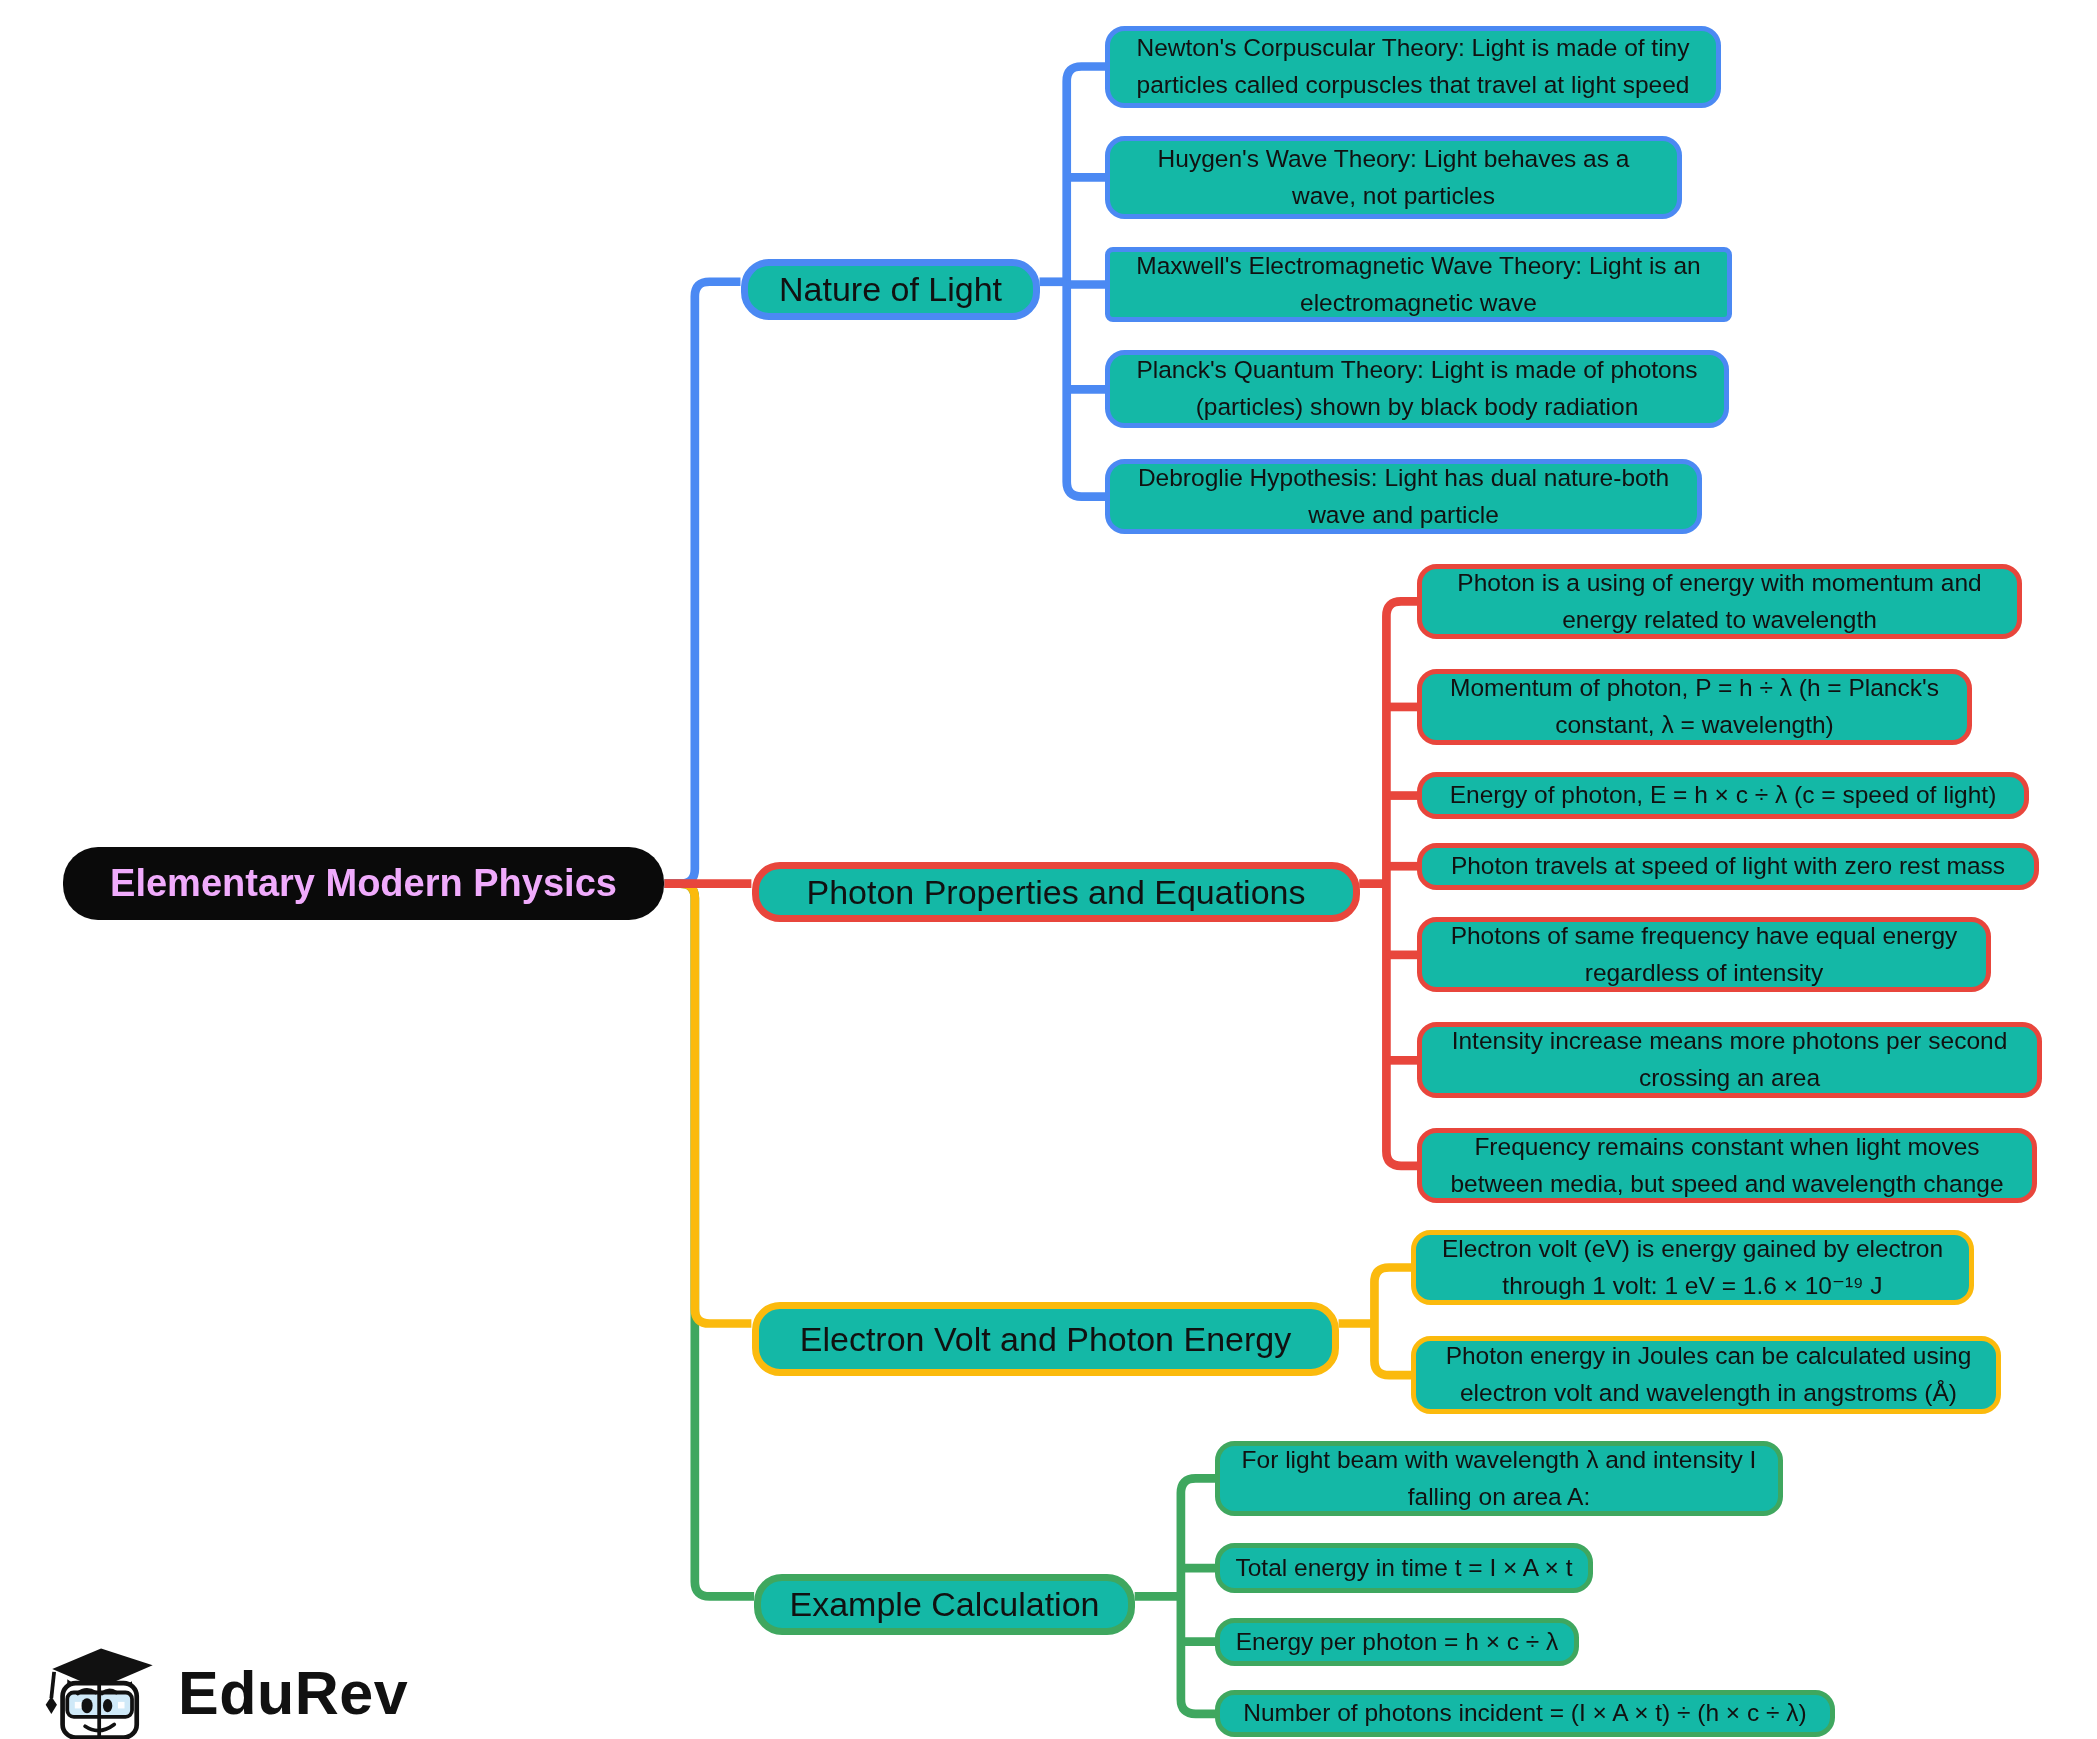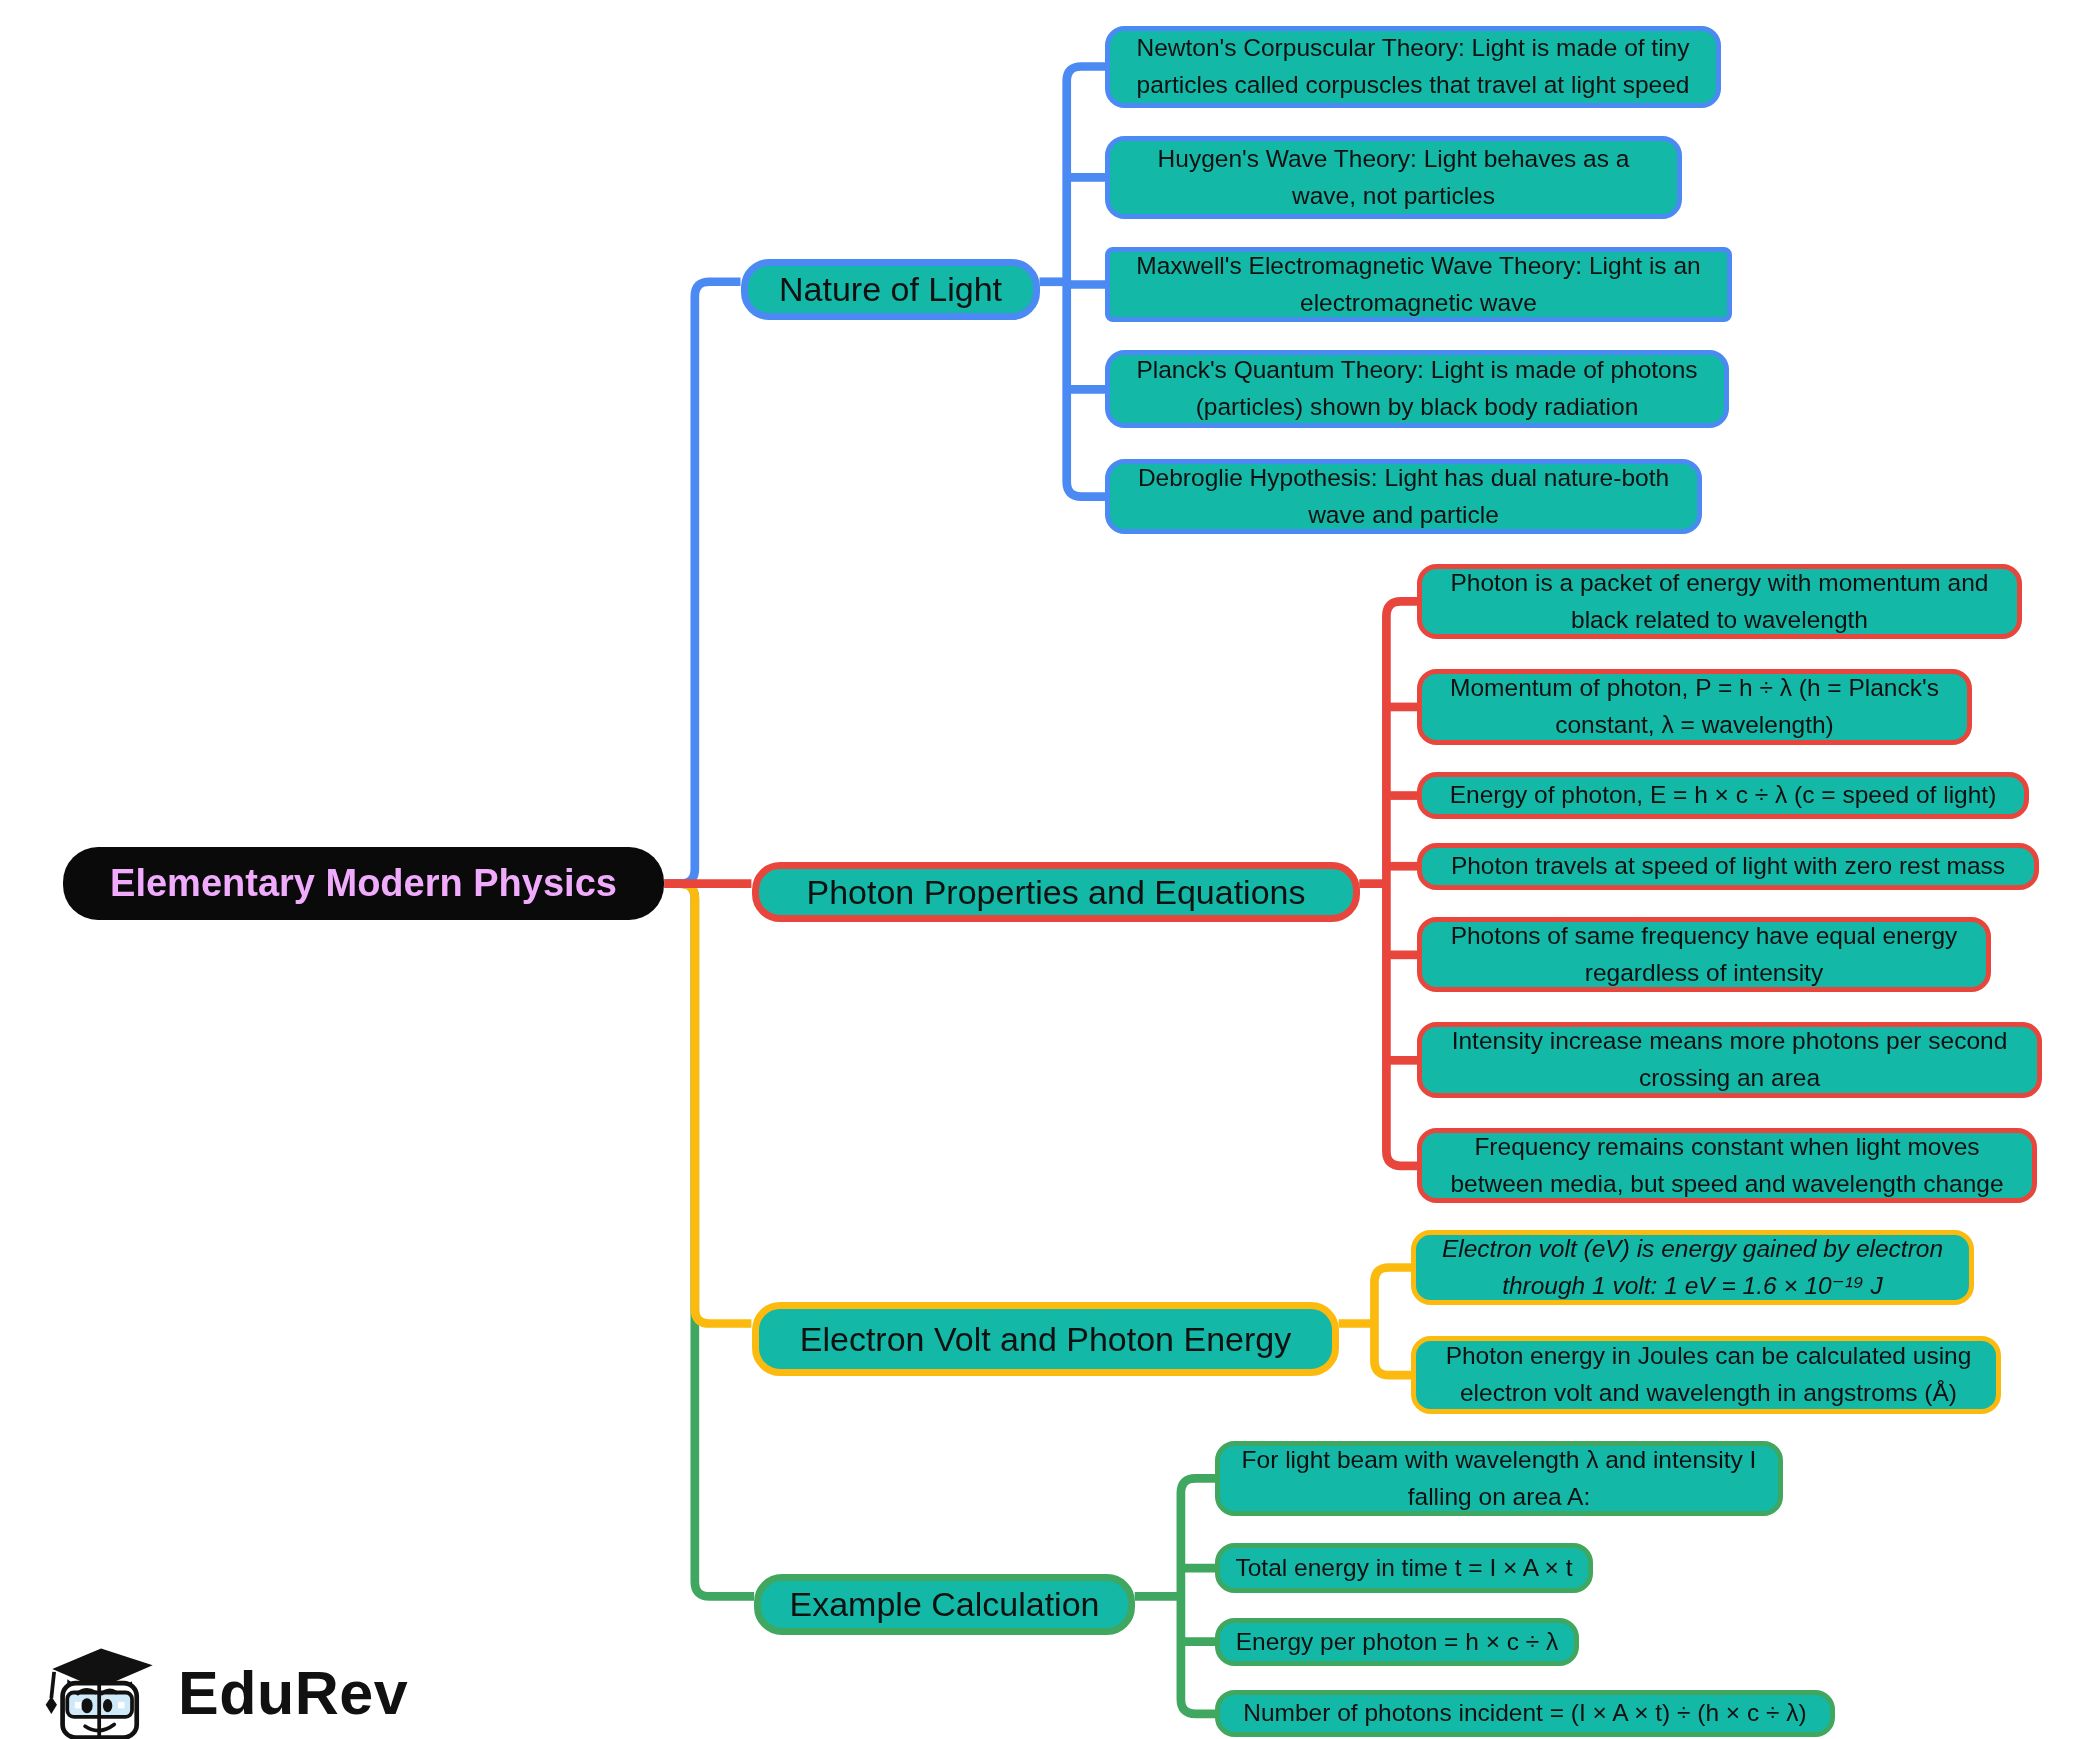--- a/index.html
+++ b/index.html
@@ -131,42 +131,42 @@
     <span>Maxwell's Electromagnetic Wave Theory: Light is an electromagnetic wave</span>
   </div>
   <div class="node child b-blue" style="left:1105px;top:350px;width:624px;height:78px;">
     <span>Planck's Quantum Theory: Light is made of photons (particles) shown by black body radiation</span>
   </div>
   <div class="node child b-blue" style="left:1105px;top:459px;width:597px;height:75px;">
     <span>Debroglie Hypothesis: Light has dual nature-both wave and particle</span>
   </div>
 
   <div class="node child b-red" style="left:1417px;top:564px;width:605px;height:75px;">
-    <span>Photon is a packet of energy with momentum and black related to wavelength</span>
+    <span>Photon is a using of energy with momentum and energy related to wavelength</span>
   </div>
   <div class="node child b-red" style="left:1417px;top:669px;width:555px;height:76px;">
     <span>Momentum of photon, P = h ÷ λ (h = Planck's constant, λ = wavelength)</span>
   </div>
   <div class="node child b-red" style="left:1417px;top:772px;width:612px;height:47px;">
     <span>Energy of photon, E = h × c ÷ λ (c = speed of light)</span>
   </div>
   <div class="node child b-red" style="left:1417px;top:843px;width:622px;height:47px;">
     <span>Photon travels at speed of light with zero rest mass</span>
   </div>
   <div class="node child b-red" style="left:1417px;top:917px;width:574px;height:75px;">
     <span>Photons of same frequency have equal energy regardless of intensity</span>
   </div>
   <div class="node child b-red" style="left:1417px;top:1022px;width:625px;height:76px;">
     <span>Intensity increase means more photons per second crossing an area</span>
   </div>
   <div class="node child b-red" style="left:1417px;top:1128px;width:620px;height:75px;">
     <span>Frequency remains constant when light moves between media, but speed and wavelength change</span>
   </div>
 
-  <div class="node child b-yellow" style="left:1411px;top:1230px;width:563px;height:75px;font-style:italic;">
+  <div class="node child b-yellow" style="left:1411px;top:1230px;width:563px;height:75px;">
     <span>Electron volt (eV) is energy gained by electron through 1 volt: 1 eV = 1.6 × 10⁻¹⁹ J</span>
   </div>
   <div class="node child b-yellow" style="left:1411px;top:1336px;width:590px;height:78px;padding-left:19px;">
     <span>Photon energy in Joules can be calculated using electron volt and wavelength in angstroms (Å)</span>
   </div>
 
   <div class="node child b-green" style="left:1215px;top:1441px;width:568px;height:75px;">
     <span>For light beam with wavelength λ and intensity I falling on area A:</span>
   </div>
   <div class="node child b-green" style="left:1215px;top:1543px;width:378px;height:50px;">

